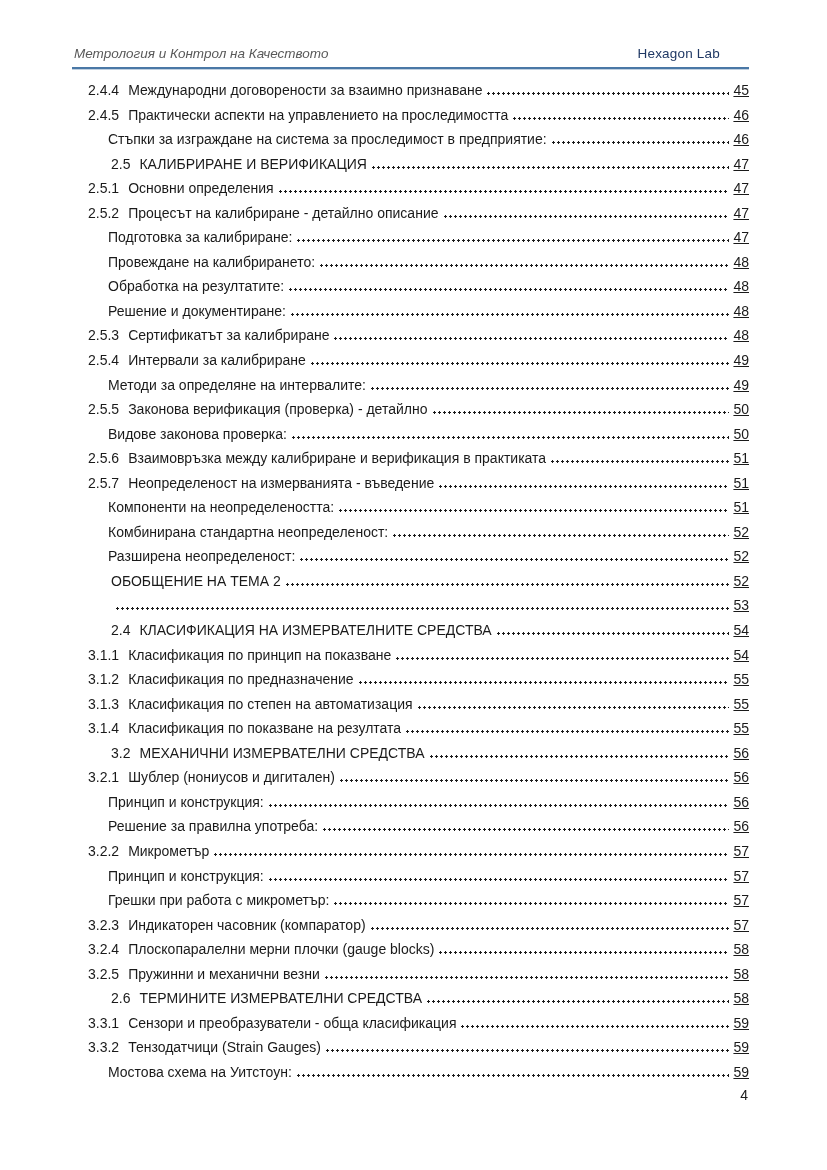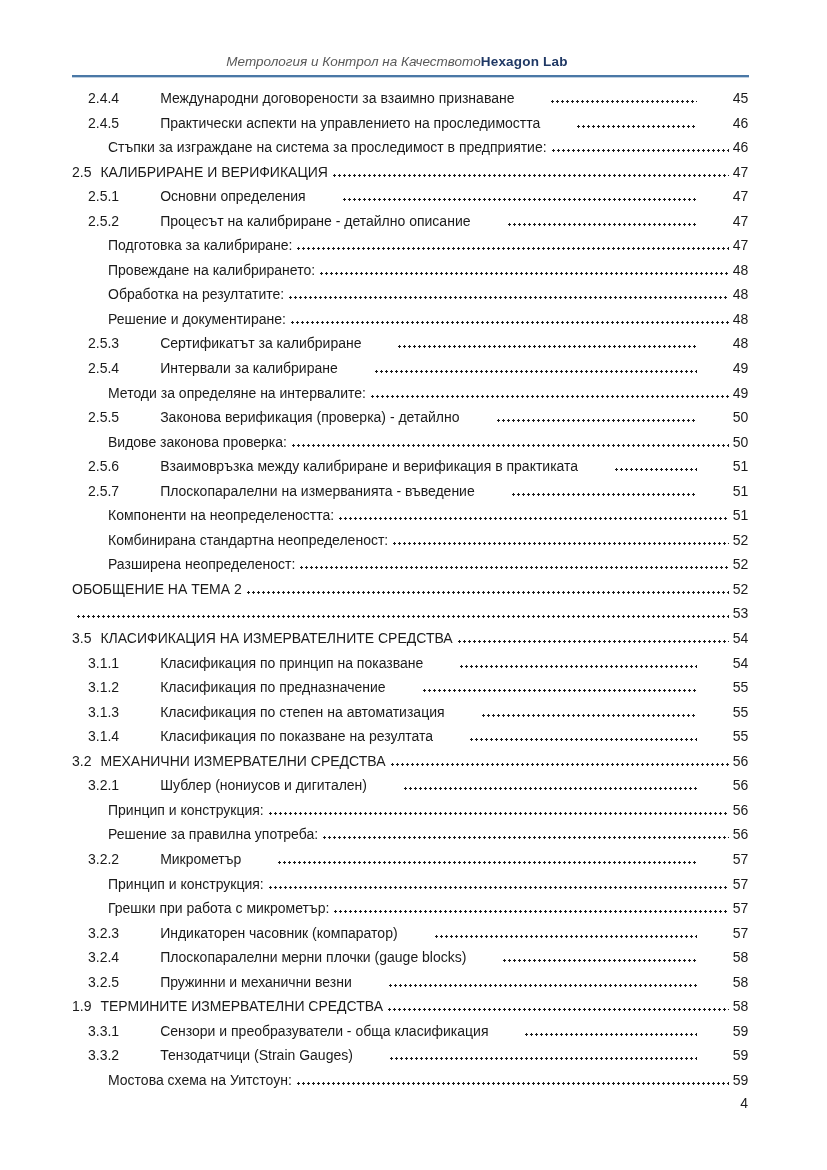--- a/index.html
+++ b/index.html
@@ -20,71 +20,71 @@
     font-family: "Liberation Sans", "DejaVu Sans", sans-serif;
   }
   .content {
     position: absolute;
     left: 72px;
     top: 46px;
     width: 677px;
   }
   .header {
     display: flex;
-    justify-content: center;
+    justify-content: space-between;
     align-items: baseline;
     line-height: 16px;
     padding-bottom: 5px;
   }
   .header-left {
     font-size: 13.5px;
     font-style: italic;
     color: var(--muted);
     padding-left: 2px;
   }
   .header-right {
     font-size: 13.5px;
-    font-weight: 700;
+    font-weight: 400;
     color: var(--brand);
     padding-right: 29px;
     letter-spacing: 0.2px;
-    margin-top: 8px;
   }
   .header-rule {
     height: 2px;
     background: var(--rule-blue);
     box-shadow: 0 1px 0 rgba(74,120,166,0.35);
   }
   .toc { margin-top: 9px; }
   .toc-row {
     display: flex;
     align-items: baseline;
     line-height: 24.55px;
     font-size: 14px;
     color: var(--text);
     white-space: nowrap;
   }
-  .toc-row.lvl1 { padding-left: 0; }
-  .toc-row.lvl2 { padding-left: 16px; gap: 32px; }
+  .toc-row.lvl1 { padding-left: 0; margin-left: 39px; }
+  .toc-row.lvl2 { padding-left: 16px; }
   .toc-row.lvl3 { padding-left: 36px; }
   .num { margin-right: 9px; }
   .title { }
   .leader {
     flex: 1 1 auto;
     min-width: 10px;
     margin: 0 3px 0 4px;
     height: 3px;
     background-image: radial-gradient(circle, var(--text) 1.05px, transparent 1.35px);
     background-size: 5px 3px;
     background-repeat: repeat-x;
     background-position: left bottom;
   }
   .page-num {
     min-width: 17px;
-    text-align: center;
+    text-align: right;
+    text-decoration: underline;
   }
   .footer {
     margin-top: 1px;
     text-align: right;
     font-size: 14px;
     line-height: 20px;
     color: var(--text);
     padding-right: 1px;
   }
 </style>
@@ -185,21 +185,21 @@
           <span class="page-num">50</span>
         </div>
         <div class="toc-row lvl2">
           <span class="num">2.5.6</span>
           <span class="title">Взаимовръзка между калибриране и верификация в практиката</span>
           <span class="leader"></span>
           <span class="page-num">51</span>
         </div>
         <div class="toc-row lvl2">
           <span class="num">2.5.7</span>
-          <span class="title">Плоскопаралелни на измерванията - въведение</span>
+          <span class="title">Неопределеност на измерванията - въведение</span>
           <span class="leader"></span>
           <span class="page-num">51</span>
         </div>
         <div class="toc-row lvl3">
           <span class="title">Компоненти на неопределеността:</span>
           <span class="leader"></span>
           <span class="page-num">51</span>
         </div>
         <div class="toc-row lvl3">
           <span class="title">Комбинирана стандартна неопределеност:</span>
@@ -214,21 +214,21 @@
         <div class="toc-row lvl1">
           <span class="title">ОБОБЩЕНИЕ НА ТЕМА 2</span>
           <span class="leader"></span>
           <span class="page-num">52</span>
         </div>
         <div class="toc-row lvl1">
           <span class="leader"></span>
           <span class="page-num">53</span>
         </div>
         <div class="toc-row lvl1">
-          <span class="num">3.5</span>
+          <span class="num">2.4</span>
           <span class="title">КЛАСИФИКАЦИЯ НА ИЗМЕРВАТЕЛНИТЕ СРЕДСТВА</span>
           <span class="leader"></span>
           <span class="page-num">54</span>
         </div>
         <div class="toc-row lvl2">
           <span class="num">3.1.1</span>
           <span class="title">Класификация по принцип на показване</span>
           <span class="leader"></span>
           <span class="page-num">54</span>
         </div>
@@ -300,21 +300,21 @@
           <span class="leader"></span>
           <span class="page-num">58</span>
         </div>
         <div class="toc-row lvl2">
           <span class="num">3.2.5</span>
           <span class="title">Пружинни и механични везни</span>
           <span class="leader"></span>
           <span class="page-num">58</span>
         </div>
         <div class="toc-row lvl1">
-          <span class="num">1.9</span>
+          <span class="num">2.6</span>
           <span class="title">ТЕРМИНИТЕ ИЗМЕРВАТЕЛНИ СРЕДСТВА</span>
           <span class="leader"></span>
           <span class="page-num">58</span>
         </div>
         <div class="toc-row lvl2">
           <span class="num">3.3.1</span>
           <span class="title">Сензори и преобразуватели - обща класификация</span>
           <span class="leader"></span>
           <span class="page-num">59</span>
         </div>

